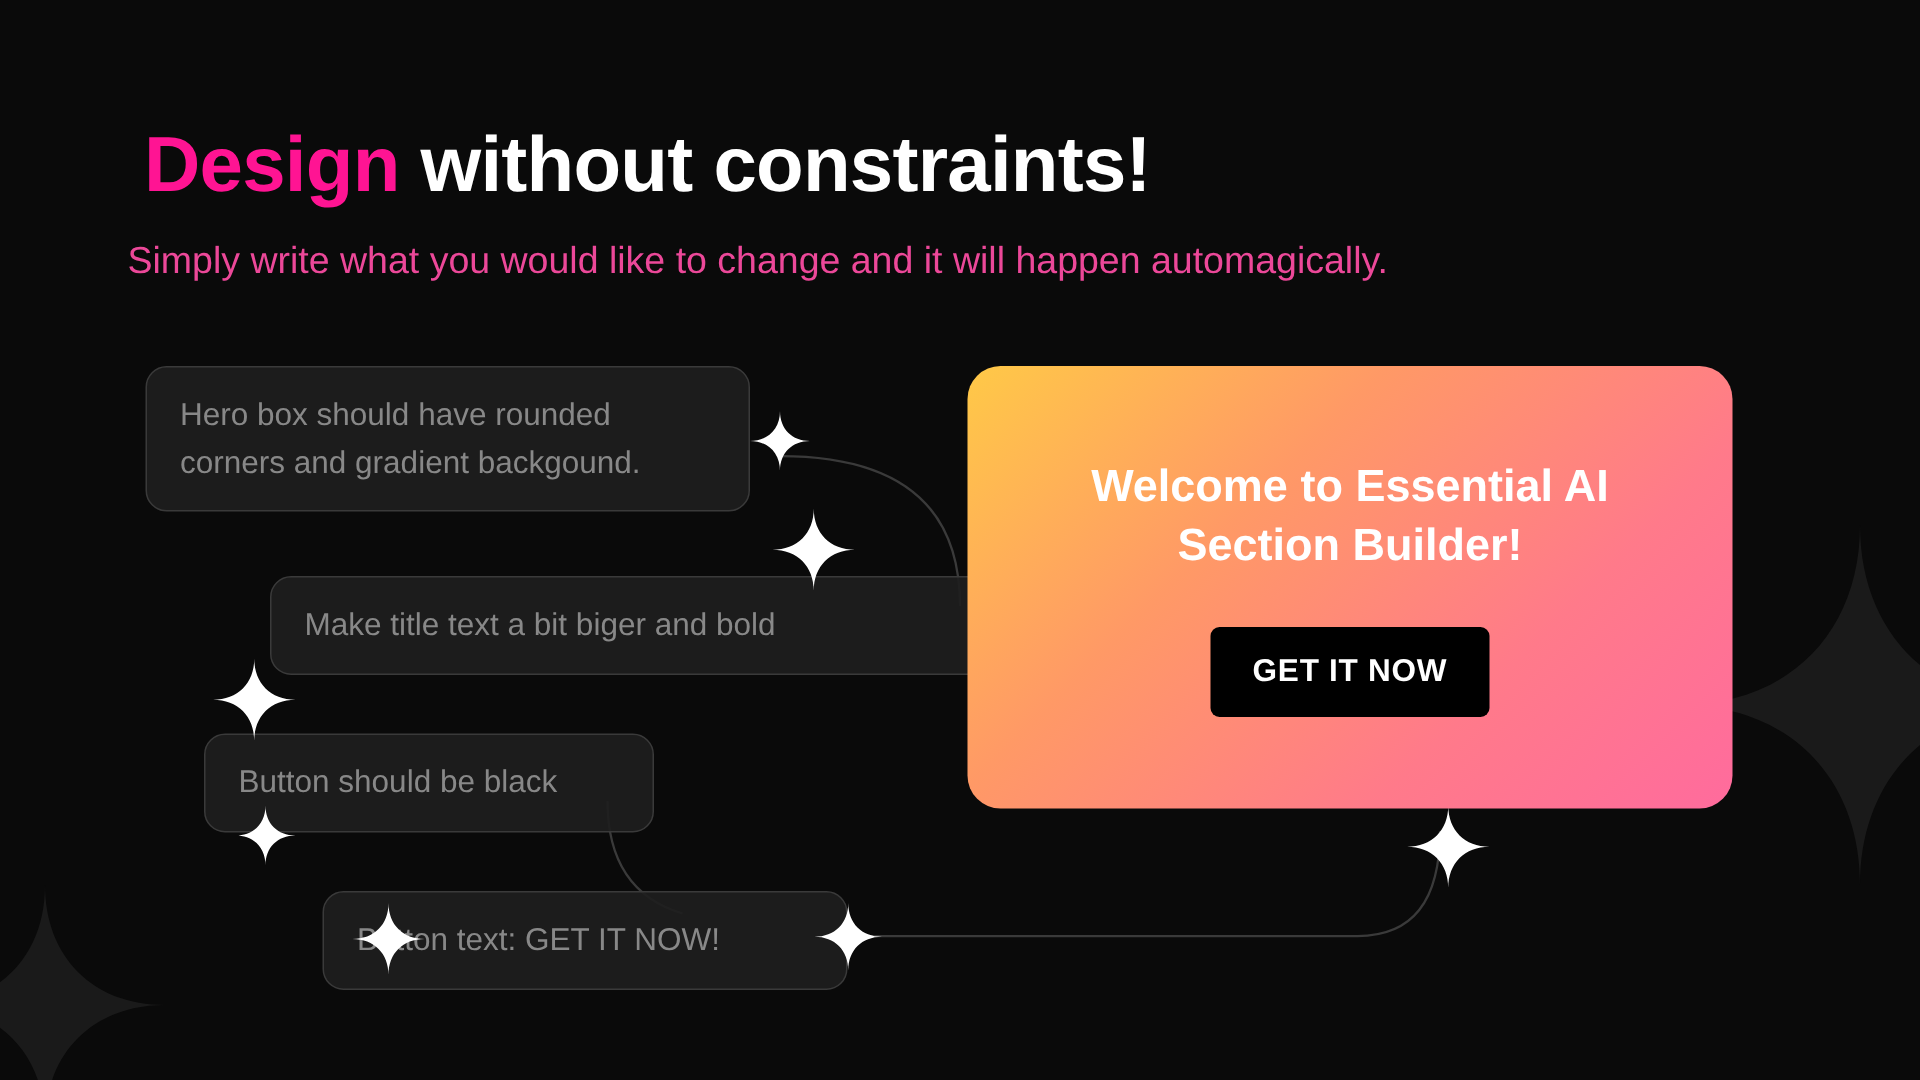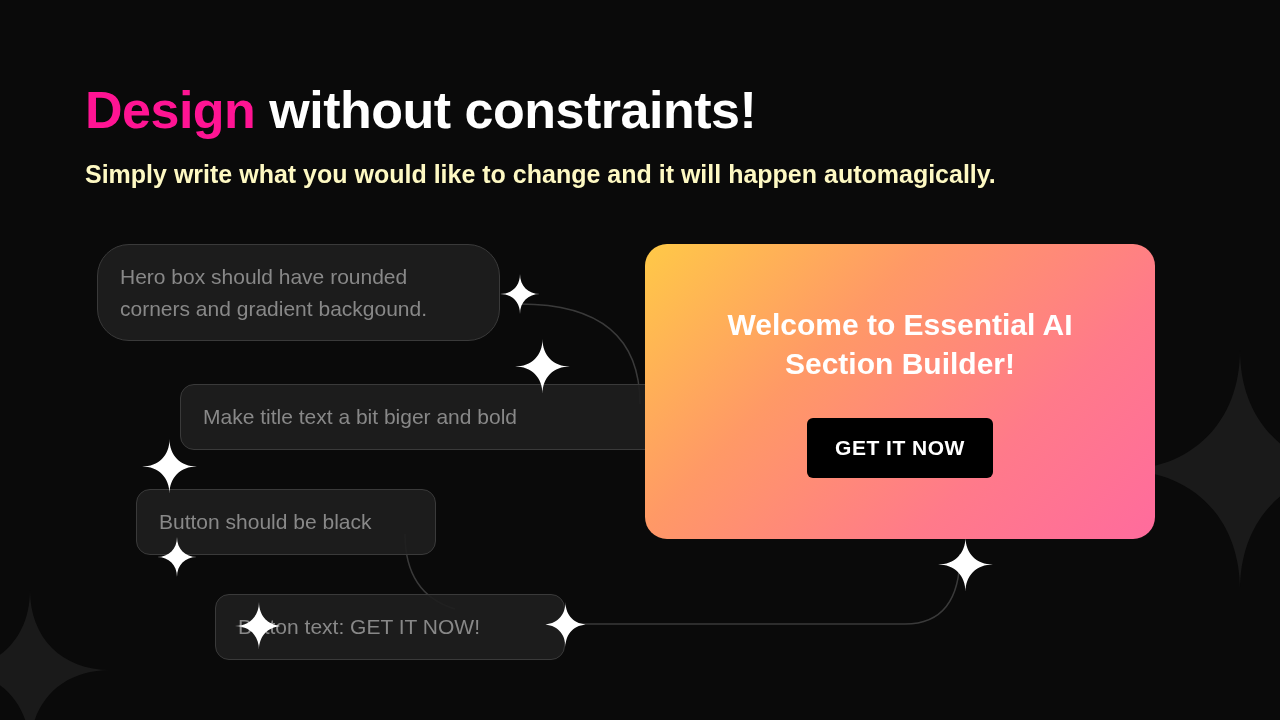--- a/index.html
+++ b/index.html
@@ -17,28 +17,29 @@
     }
     .container {
       padding: 80px 85px 0 85px;
     }
     .headline {
       font-size: 52px;
       font-weight: 700;
       color: #ffffff;
       letter-spacing: -0.5px;
       margin-bottom: 20px;
+      margin-left: 11px;
     }
     .headline .accent {
       color: #ff1493;
     }
     .subtitle {
       font-size: 25px;
-      color: #fef9c3;
-      font-weight: 700;
+      color: #ec4899;
+      font-weight: 400;
       margin-bottom: 55px;
     }
     .content-area {
       position: relative;
       width: 100%;
       height: 450px;
     }
     .prompt-box {
       position: absolute;
       background: rgba(30, 30, 30, 0.9);
@@ -46,21 +47,20 @@
       border-radius: 14px;
       padding: 16px 22px;
       color: #888;
       font-size: 21px;
       line-height: 1.5;
     }
     .prompt-1 {
       left: 12px;
       top: 0;
       width: 403px;
-      border-radius: 32px;
     }
     .prompt-2 {
       left: 95px;
       top: 140px;
       width: 490px;
       padding: 16px 22px;
     }
     .prompt-3 {
       left: 25px;
       top: 245px;

